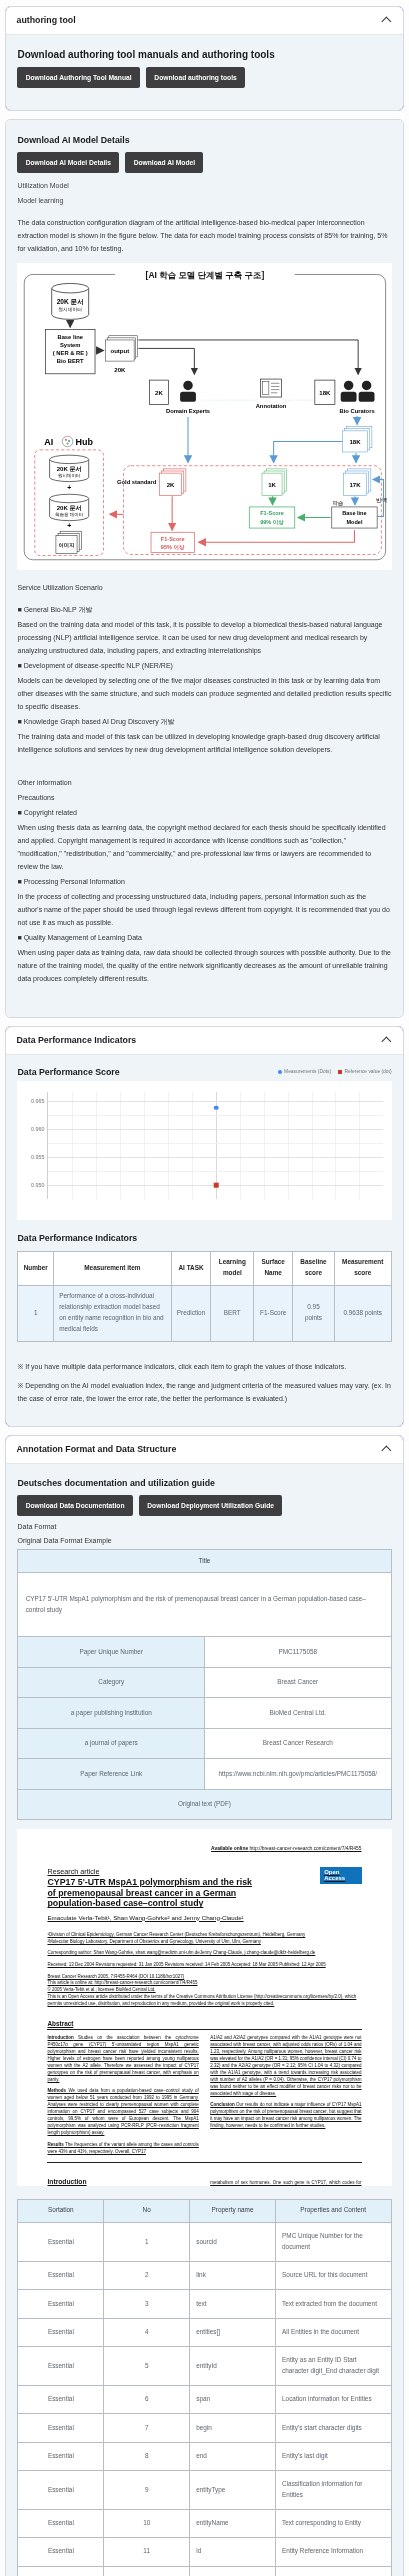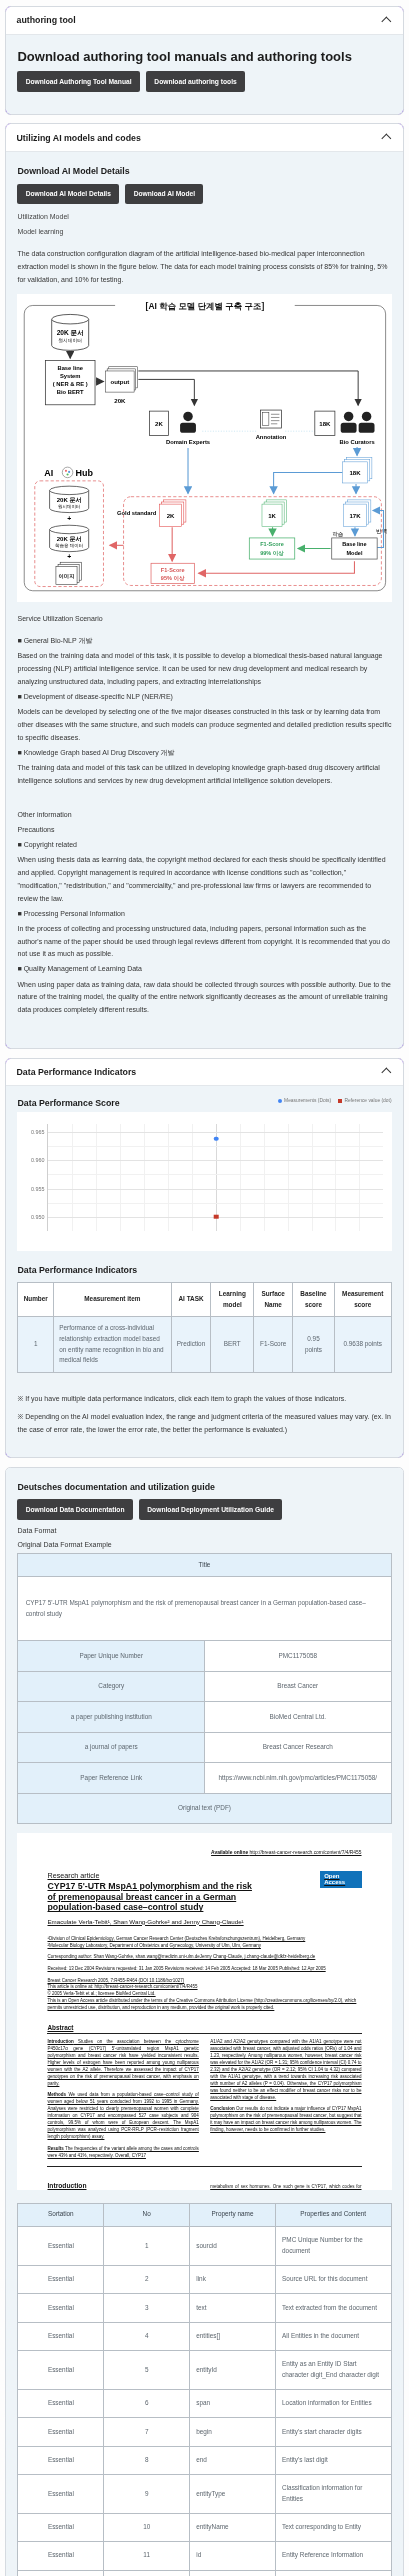--- a/index.html
+++ b/index.html
@@ -16,21 +16,21 @@
   .btn-row{margin:2.1px 0 7.2px;}
   .btn{background:#3e3e40;color:#fff;font-weight:bold;font-size:6.7px;padding:6.7px 8.2px;
        border:none;border-radius:2.1px;margin-right:4.1px;cursor:pointer;font-family:inherit;}
   .txt{font-size:7px;line-height:1.85;color:#333;margin:0 0 2.1px;}
   .txt-gap{margin-top:9.3px;}
   .gray-sm{color:#444;}
   
   .diagram{background:#fff;margin:7.2px 0 11.3px;padding:3.1px 2.1px;}
   .diagram svg{display:block;width:100%;height:auto;}
   
-  .chart-top{display:flex;justify-content:space-between;align-items:flex-start;margin-bottom:4.1px;gap:39px;}
+  .chart-top{display:flex;justify-content:space-between;align-items:center;margin-bottom:4.1px;gap:39px;}
   .chart-legend{display:flex;gap:7.2px;font-size:4.9px;color:#757575;align-items:center;}
   .lg-item{display:flex;gap:2.1px;align-items:center;}
   .lg-dot{width:4.1px;height:4.1px;border-radius:50%;}
   .lg-sq{width:4.1px;height:4.1px;}
   .chart{background:#fff;height:139px;position:relative;margin-bottom:13.4px;}
   .plot{position:absolute;left:30px;right:8.2px;top:11.3px;bottom:20.6px;border-left:0.5px solid #cfcfcf;}
   .gl{position:absolute;left:0;right:0;height:0.5px;background:#e3e3e3;}
   .gl.minor{background:#f1f1f1;}
   .vl{position:absolute;top:0;bottom:0;width:0.5px;background:#f1f1f1;}
   .vl.mid{background:#d9d9d9;}
@@ -67,33 +67,29 @@
 </style>
 </head>
 <body>
 
 <div class="card">
   <div class="card-hd">
     <span class="ttl">authoring tool</span>
     <span class="chev"></span>
   </div>
   <div class="card-bd">
-    <div class="sec-h" style="font-size:13px;">Download authoring tool manuals and authoring tools</div>
+    <div class="sec-h" style="font-size:10px;">Download authoring tool manuals and authoring tools</div>
     <div class="btn-row">
       <button class="btn">Download Authoring Tool Manual</button>
       <button class="btn">Download authoring tools</button>
     </div>
   </div>
 </div>
 
 <div class="card">
-  <div class="card-hd">
-    <span class="ttl">Utilizing AI models and codes</span>
-    <span class="chev"></span>
-  </div>
   <div class="card-bd">
     <div class="sec-h">Download AI Model Details</div>
     <div class="btn-row">
       <button class="btn">Download AI Model Details</button>
       <button class="btn">Download AI Model</button>
     </div>
     <div class="txt gray-sm">Utilization Model</div>
     <div class="txt gray-sm">Model learning</div>
     <p class="txt txt-gap">The data construction configuration diagram of the artificial intelligence-based bio-medical paper interconnection extraction model is shown in the figure below. The data for each model training process consists of 85% for training, 5% for validation, and 10% for testing.</p>
 
@@ -365,20 +361,24 @@
           </tr>
         </tbody>
     </table>
     <div style="height:13.4px;"></div>
     <div class="note">※ If you have multiple data performance indicators, click each item to graph the values of those indicators.</div>
     <div class="note">※ Depending on the AI model evaluation index, the range and judgment criteria of the measured values may vary. (ex. In the case of error rate, the lower the error rate, the better the performance is evaluated.)</div>
   </div>
 </div>
 
 <div class="card">
+  <div class="card-hd">
+    <span class="ttl">Annotation Format and Data Structure</span>
+    <span class="chev"></span>
+  </div>
   <div class="card-bd">
     <div class="sec-h">Deutsches documentation and utilization guide</div>
     <div class="btn-row">
       <button class="btn">Download Data Documentation</button>
       <button class="btn">Download Deployment Utilization Guide</button>
     </div>
     <div class="sub-label">Data Format</div>
     <div class="sub-label">Original Data Format Example</div>
 
     <table class="tbl">

